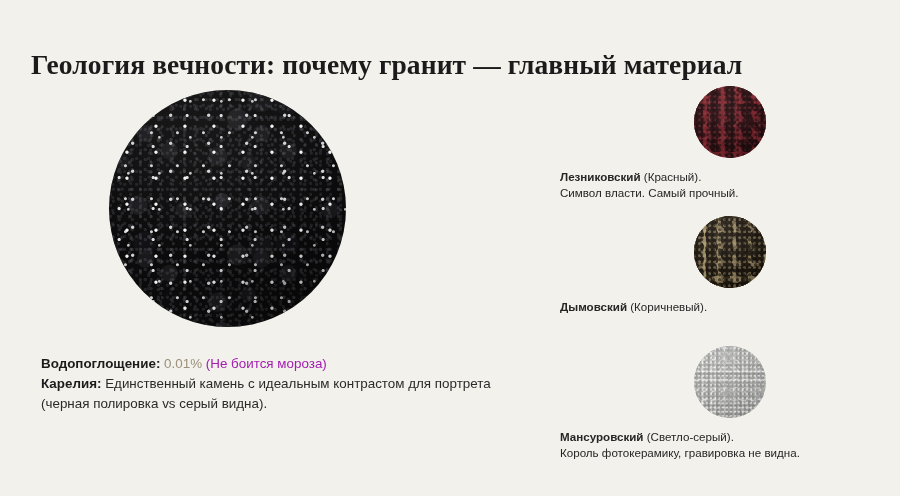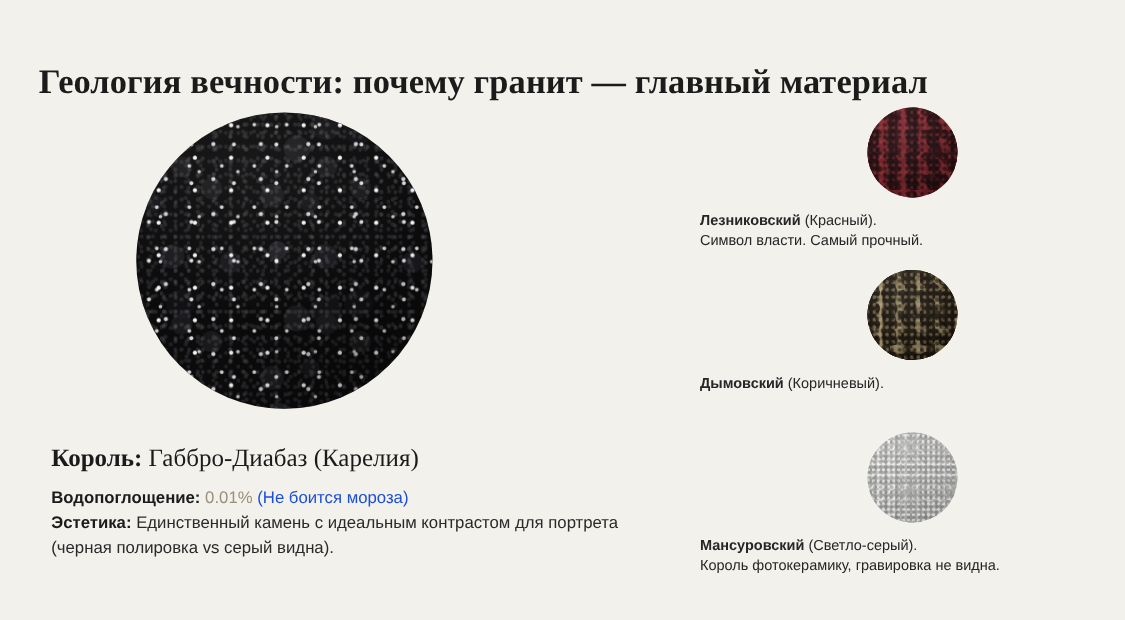--- a/index.html
+++ b/index.html
@@ -114,21 +114,21 @@
 
   .spec-row {
     font-size: 13.4px;
     line-height: 19px;
     color: #2a2a2a;
     white-space: nowrap;
     margin-bottom: 1px;
   }
   .spec-row .k { font-weight: bold; color: #1b1b1b; }
   .spec-row .v { color: #9b9078; }
-  .spec-row .note { color: #1d4ed8; }
+  .spec-row .note { color: #a21caf; }
 
   .spec-row.wrap {
     white-space: normal;
     line-height: 19.5px;
     margin-top: 1px;
   }
   .spec-row.wrap .body { color: #2a2a2a; }
 
   .sup { font-size: 9.5px; vertical-align: 5px; }
 
@@ -250,33 +250,30 @@
 
 <div id="hero-sample">
   <div class="hero-tex mottle"></div>
   <div class="hero-tex grain"></div>
   <div class="hero-tex sparkle"></div>
   <div class="hero-tex sheen"></div>
 </div>
 
 <div id="spec-block">
 
-  <div id="king-line">
-    <span class="kl">Король:</span><span> Габбро-Диабаз (Карелия)</span>
-  </div>
 
 
   <div class="spec-row">
     <span class="k">Водопоглощение:</span>
     <span class="v">0.01%</span>
     <span class="note">(Не боится мороза)</span>
   </div>
 
   <div class="spec-row wrap">
-    <span class="k">Эстетика:</span><span class="body"> Единственный камень с идеальным контрастом для портрета (черная полировка vs серый видна).</span>
+    <span class="k">Карелия:</span><span class="body"> Единственный камень с идеальным контрастом для портрета (черная полировка vs серый видна).</span>
   </div>
 
 </div>
 
 <div id="sample-column">
 
   <div class="sample-card s0">
     <div class="swatch sw-red">
       <div class="tex blotch"></div>
       <div class="tex fine"></div>

